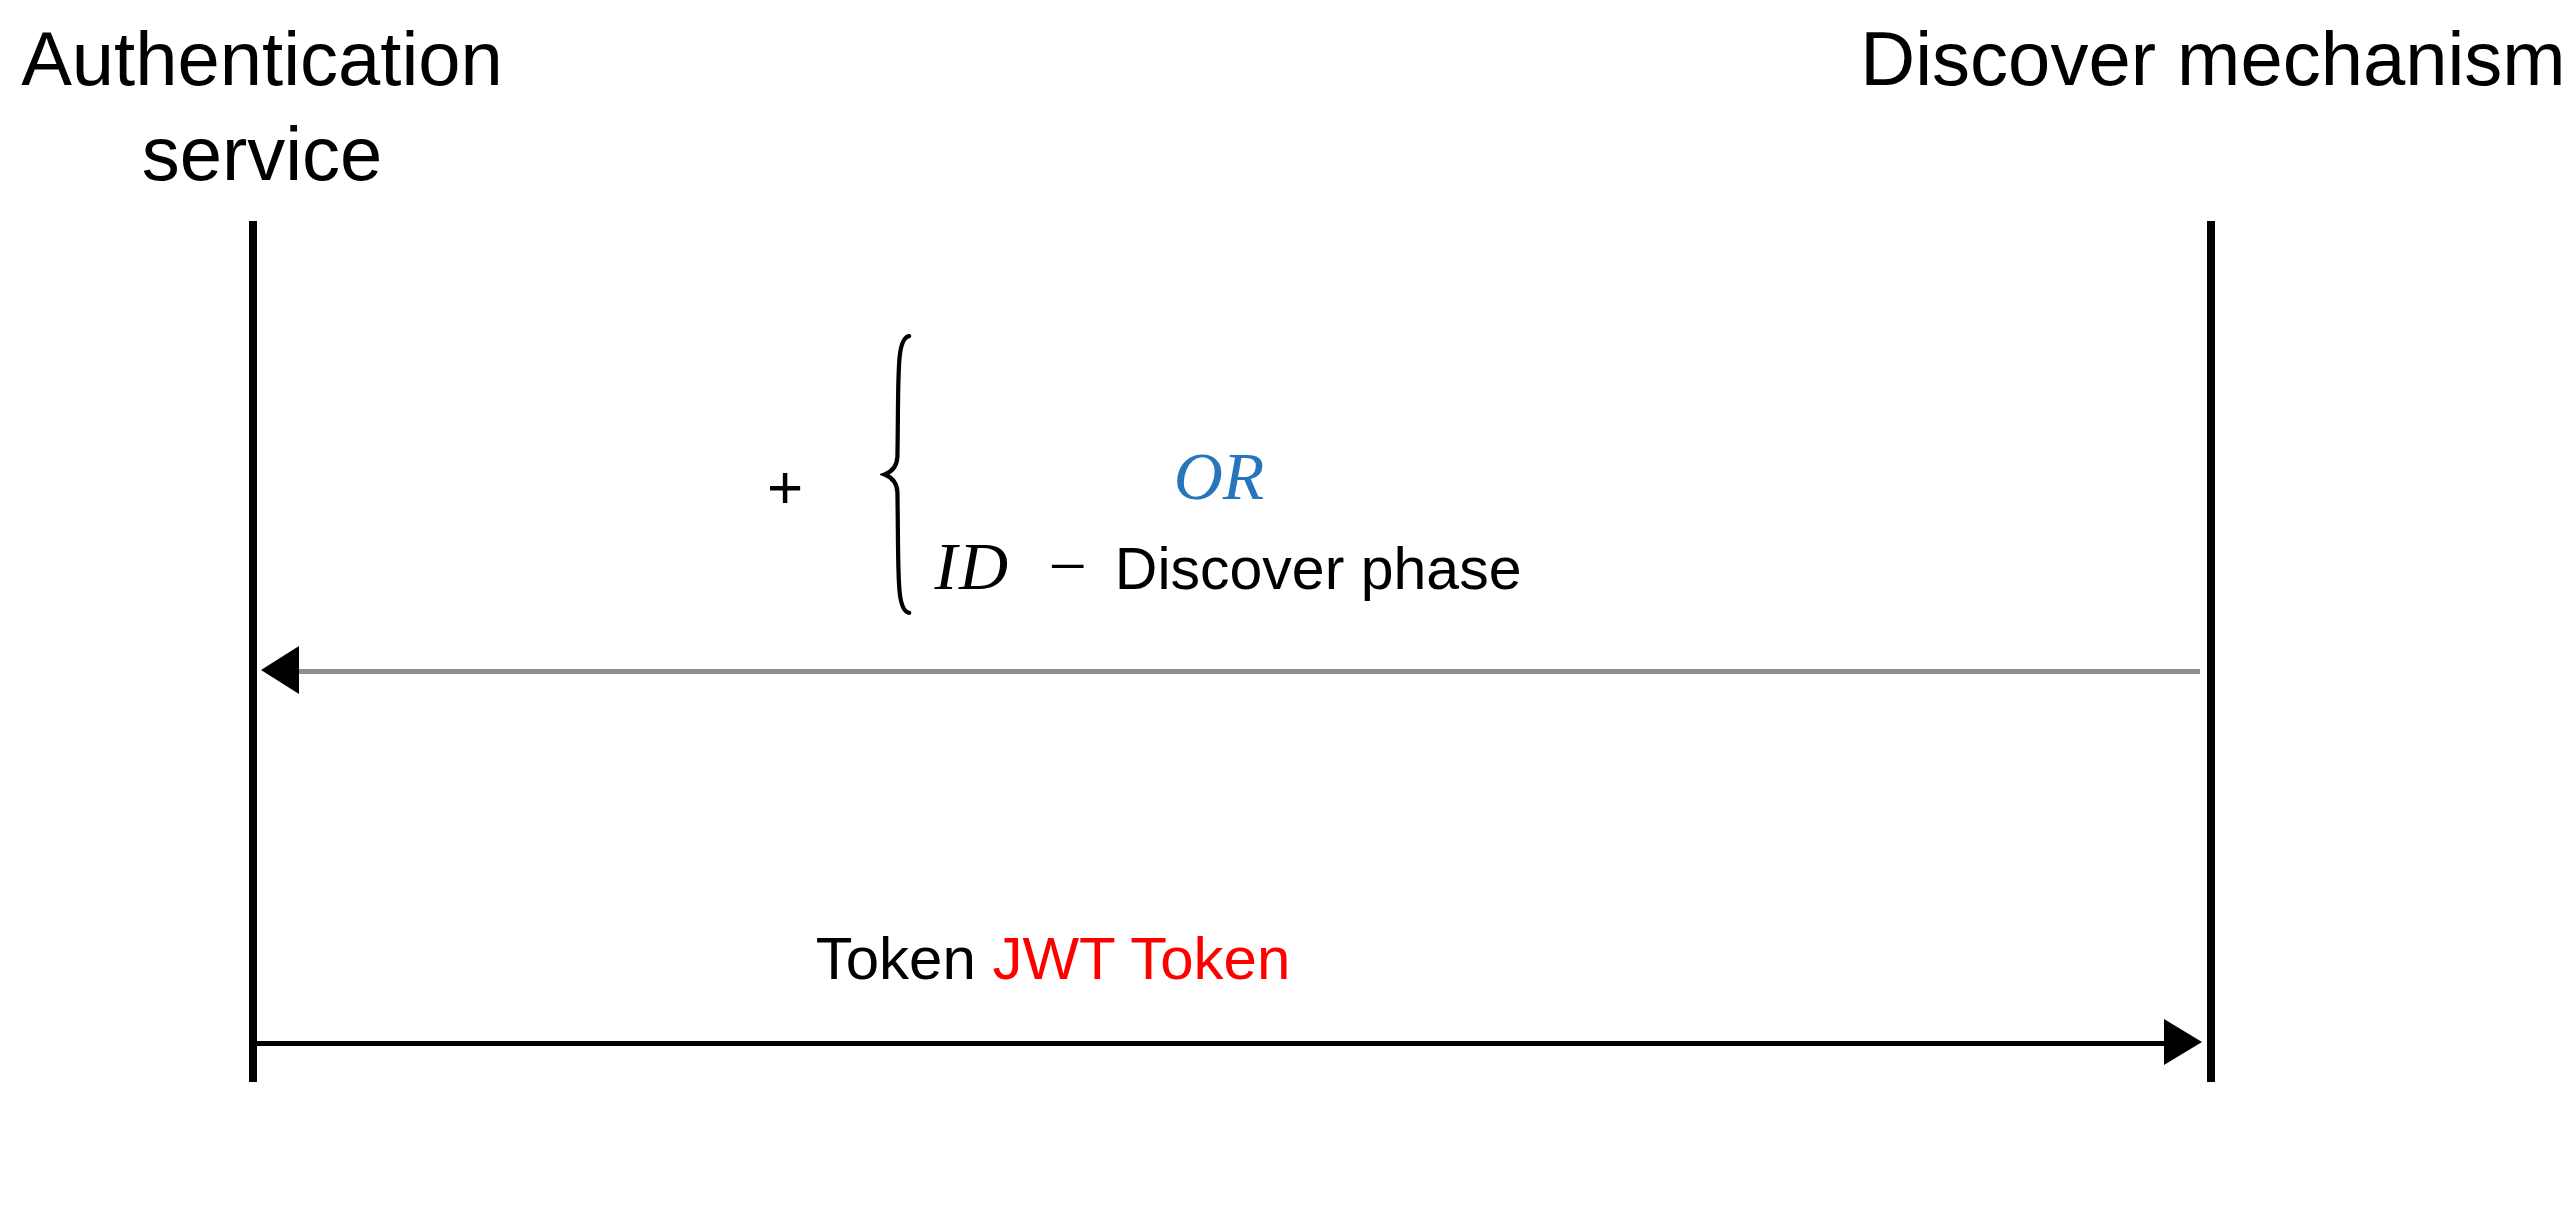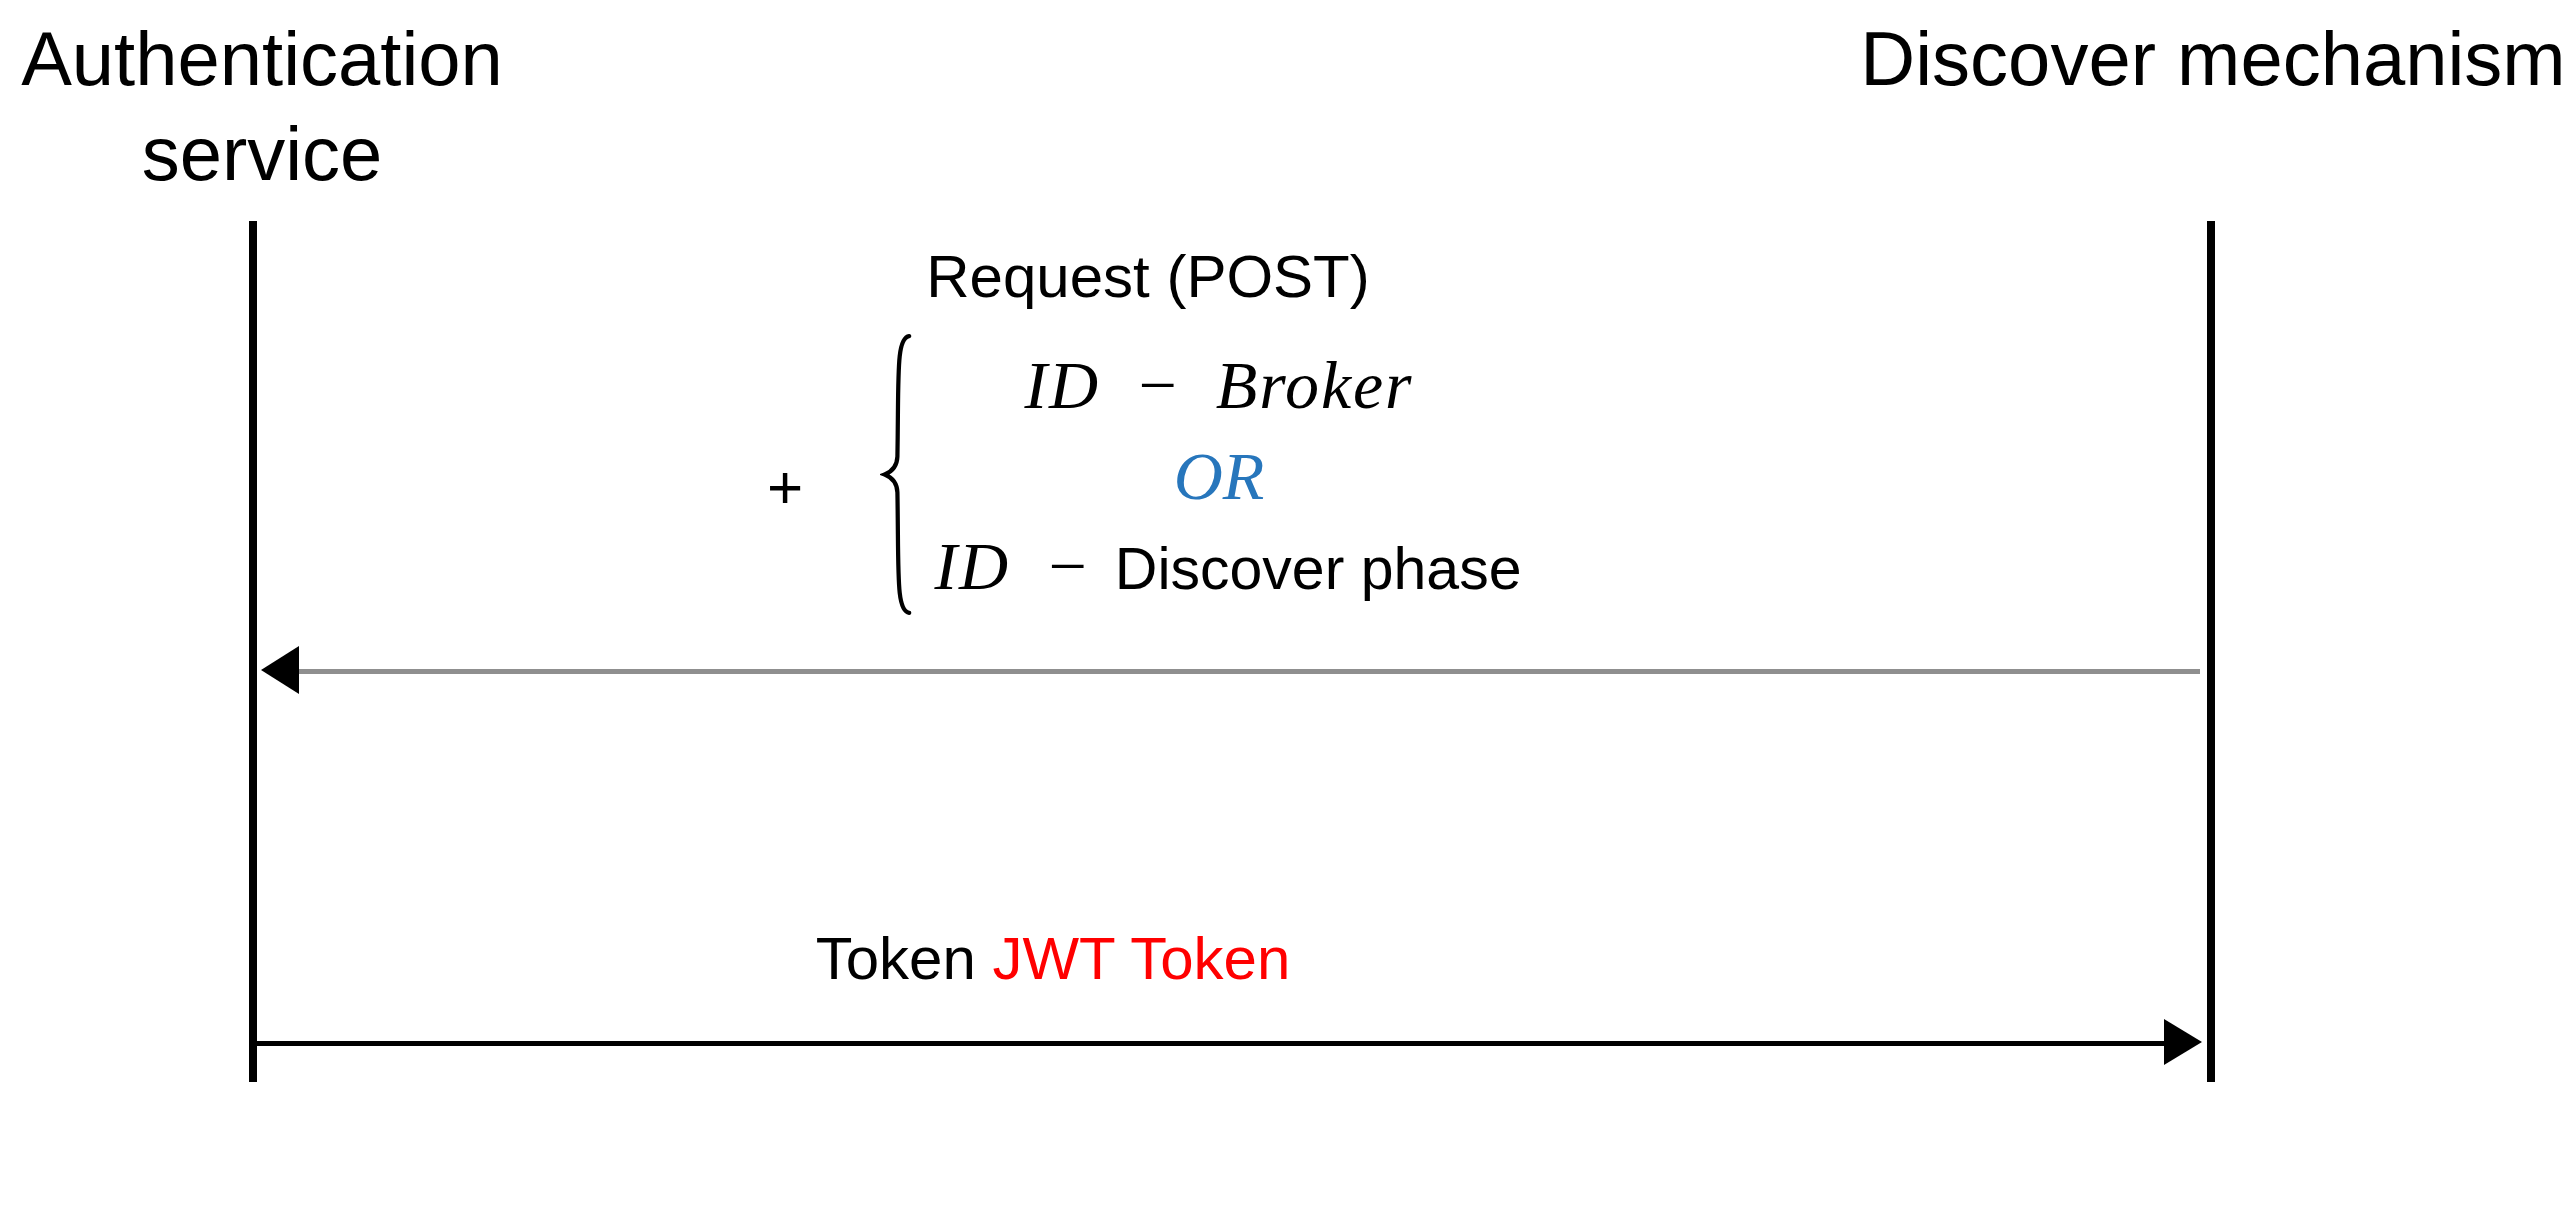--- a/index.html
+++ b/index.html
@@ -160,29 +160,27 @@
   <div class="actor actor-right">
     <div>Discover mechanism</div>
   </div>
 
   <div class="lifeline lifeline-left"></div>
   <div class="lifeline lifeline-right"></div>
 
   <div class="msg1-line"></div>
   <div class="msg1-head"></div>
 
-  <div class="request-title">Request (POST)</div>
 
   <div class="plus-sign">+</div>
 
   <svg class="brace" viewBox="0 0 34 302" aria-hidden="true">
     <path d="M31 4 C17 6 20 45 18.5 132 C18 145 10 149 5 151 C10 153 18 157 18.5 170 C20 257 17 296 31 298" fill="none" stroke="#000" stroke-width="4.5" stroke-linecap="round"></path>
   </svg>
 
-  <div class="opt-line opt1 math math-line">ID − Broker</div>
 
   <div class="or-label math">OR</div>
 
   <div class="opt-line opt2"><span class="math math-line">ID −</span><span class="sans-part">Discover phase</span></div>
 
   <div class="send-label"><span>Token </span><span class="jwt-highlight">JWT Token</span></div>
 
   <div class="msg2-line"></div>
   <div class="msg2-head"></div>
 

